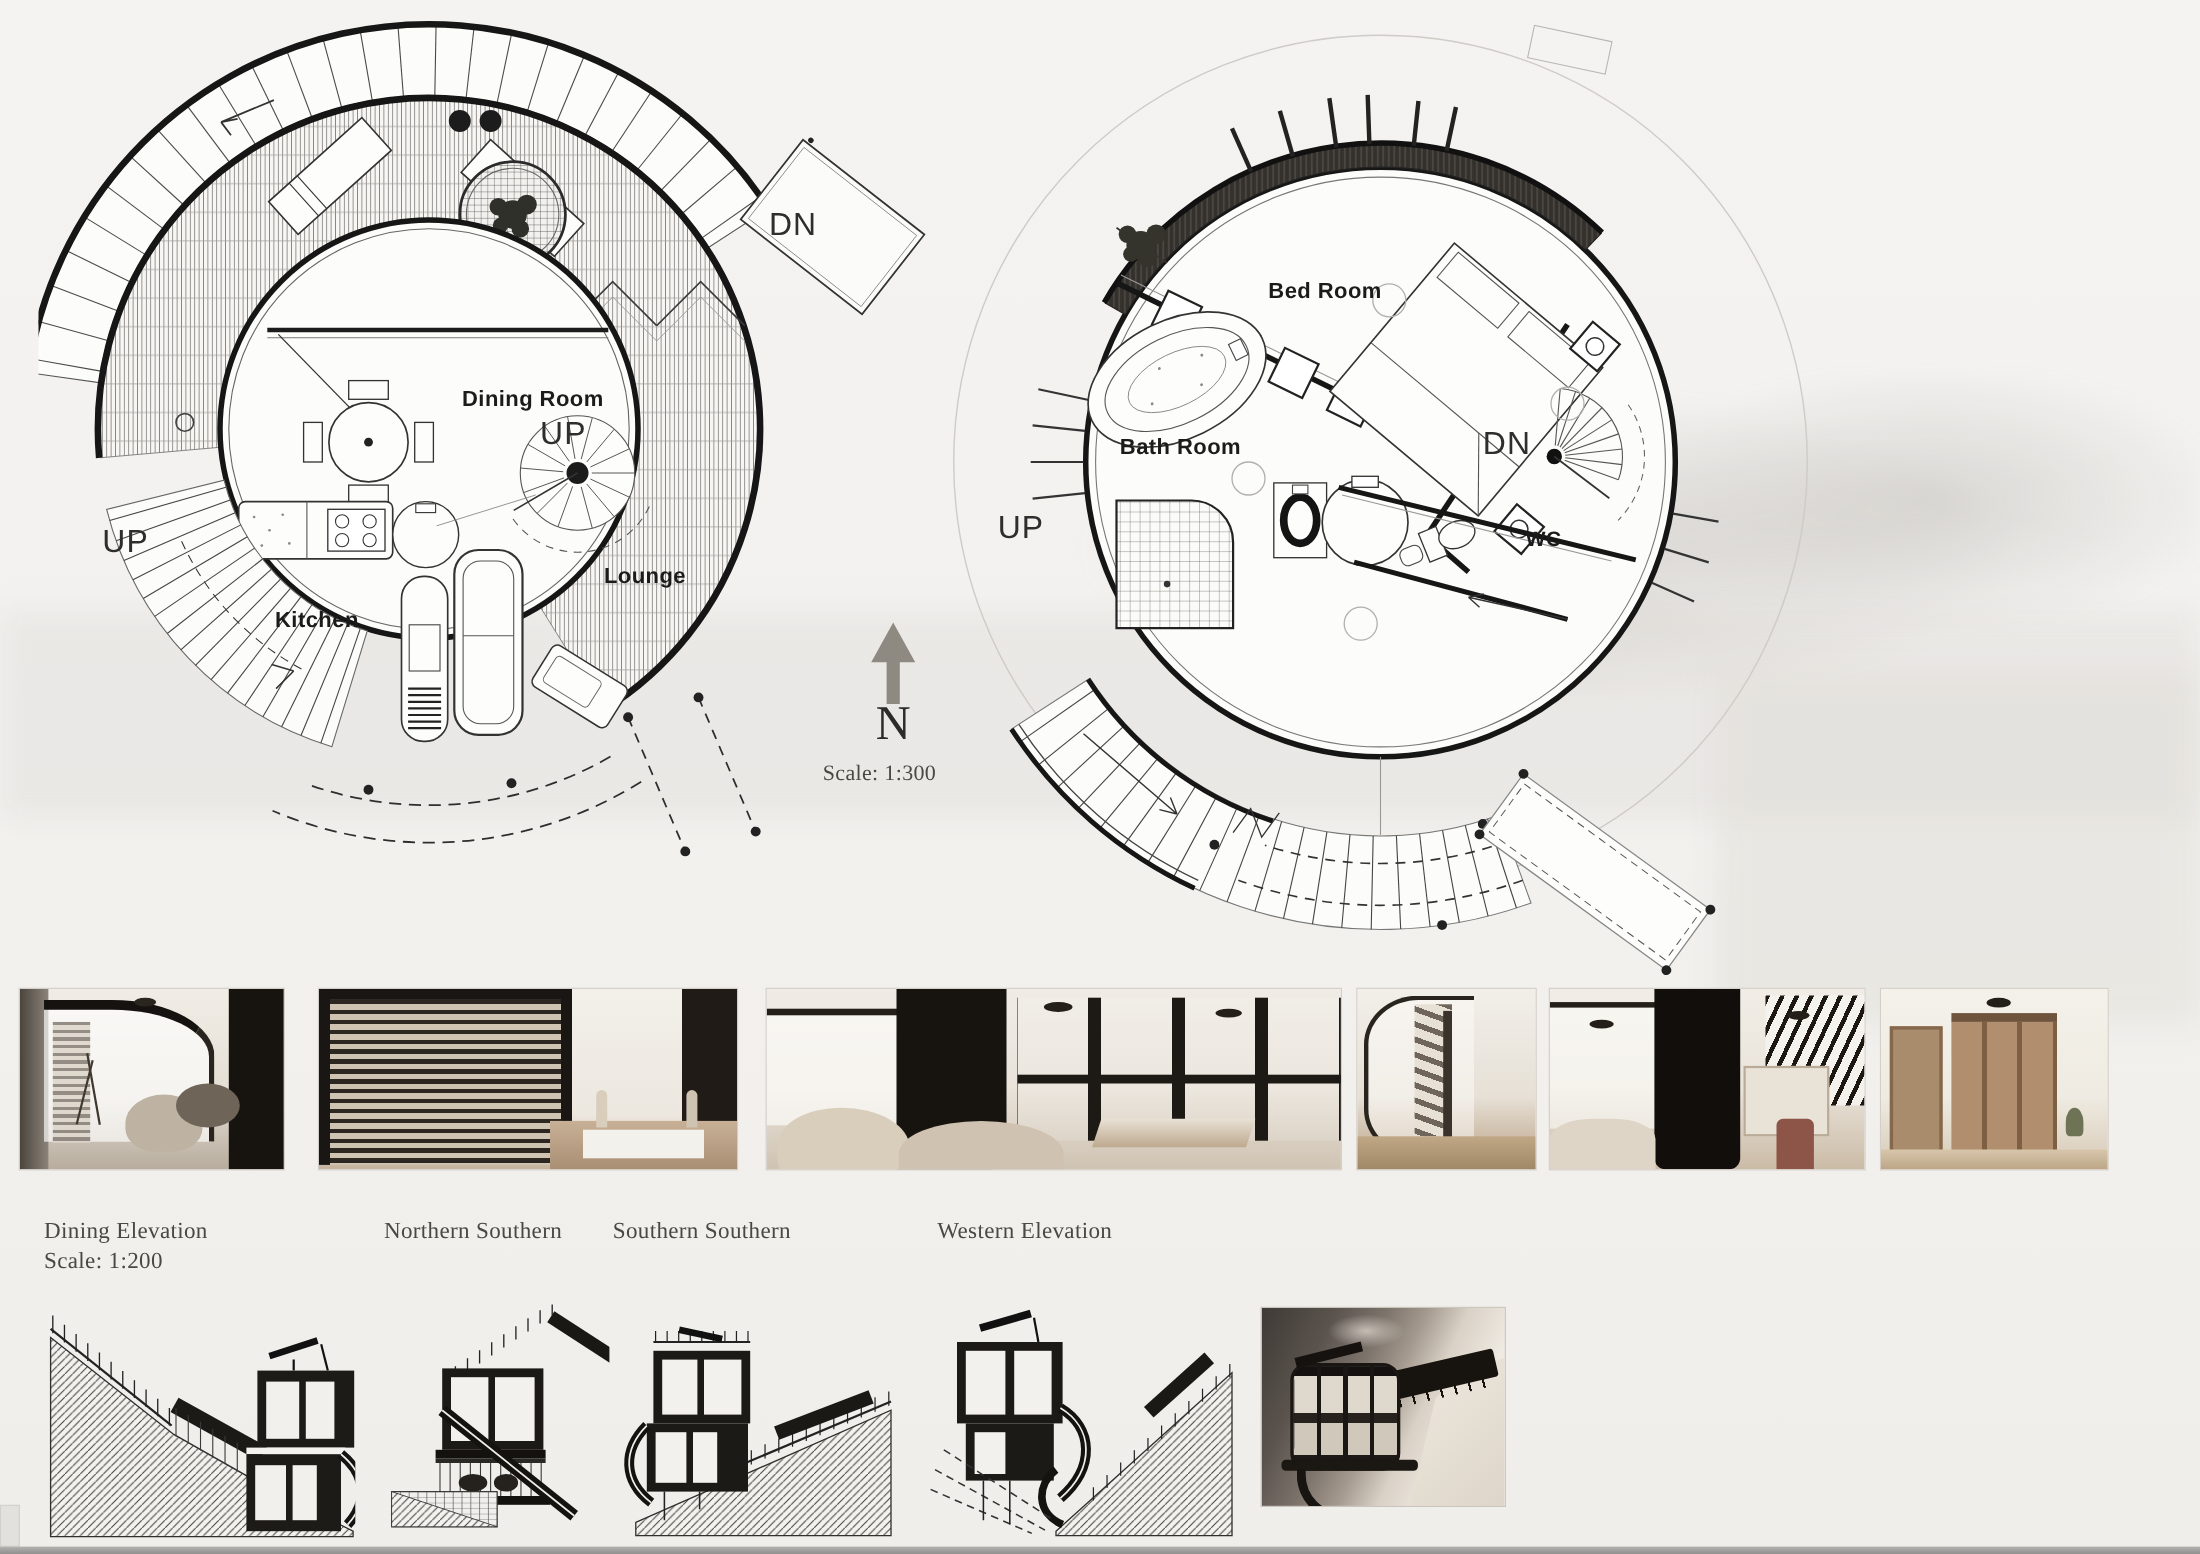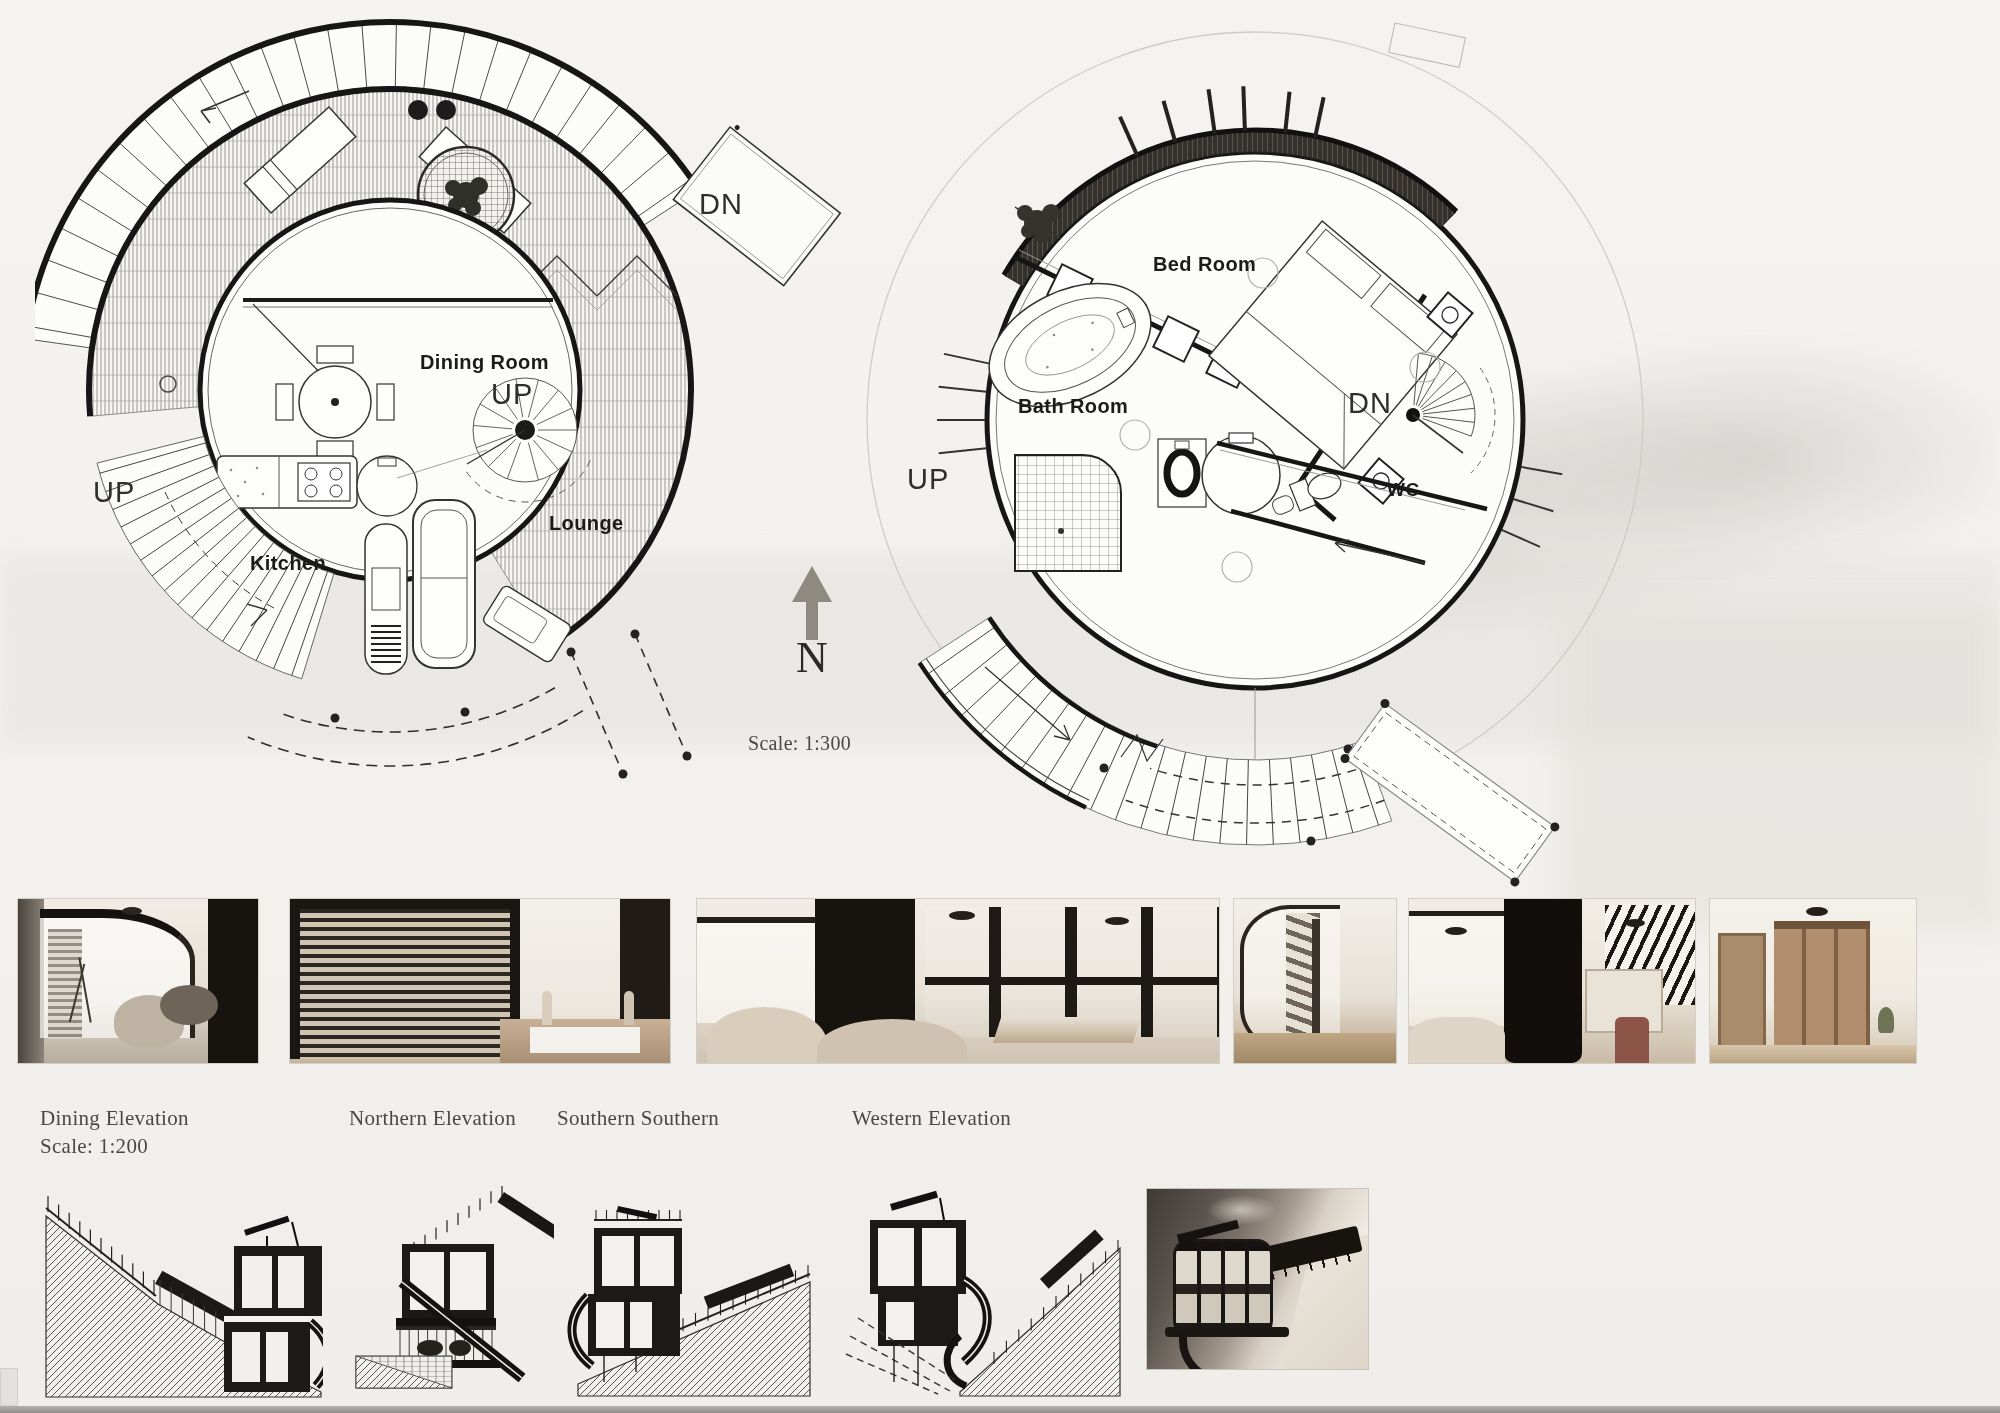--- a/index.html
+++ b/index.html
@@ -253,21 +253,21 @@
     <text x="385" y="357" class="room-lbl">Dining Room</text>
     <text x="215" y="558" class="room-lbl">Kitchen</text>
     <text x="514" y="518" class="room-lbl">Lounge</text>
     <text x="456" y="392" class="updn-lbl">UP</text>
     <text x="58" y="490" class="updn-lbl">UP</text>
   </svg>
 
   <div class="abs" style="left:792px;top:566px;width:0;height:0;border-left:20px solid transparent;border-right:20px solid transparent;border-bottom:36px solid #8e8981;"></div>
   <div class="abs" style="left:806px;top:600px;width:12px;height:40px;background:#8e8981;"></div>
   <div class="n-lbl abs" style="left:790px;top:632px;width:44px;text-align:center;">N</div>
-  <div class="serif-lbl" style="left:748px;top:692px;font-size:20px;margin-top:40px;">Scale: 1:300</div>
+  <div class="serif-lbl" style="left:748px;top:692px;font-size:20px;">Scale: 1:300</div>
 
   <svg class="abs" style="left:865px;top:15px;" width="790" height="880" viewBox="0 0 790 880">
 
     <circle cx="390" cy="405" r="388" fill="none" stroke="#cfccc7" stroke-width="1.3"></circle>
     <g transform="translate(530,8) rotate(12)">
       <rect x="0" y="0" width="72" height="30" fill="none" stroke="#b9b6b1" stroke-width="1"></rect>
     </g>
 
     <circle cx="390" cy="405" r="268" fill="#fcfcfa" stroke="#161616" stroke-width="5"></circle>
     <circle cx="390" cy="405" r="259" fill="none" stroke="#777" stroke-width="1"></circle>
@@ -516,21 +516,21 @@
     <div style="left:0;top:0;width:100%;height:100%;background:linear-gradient(180deg,#f4f1ea 0%,#efebe2 60%,#d6c9b5 100%);"></div>
     <div style="left:8px;top:34px;width:42px;height:118px;background:#a98c6b;border:3px solid #85684c;"></div>
     <div style="left:64px;top:22px;width:96px;height:130px;background:repeating-linear-gradient(90deg,#b08e6e 0 28px,#7d5f43 28px 32px);border-top:8px solid #6e543c;"></div>
     <div style="left:0;top:146px;width:206px;height:18px;background:linear-gradient(180deg,#d8c6ab,#bca687);"></div>
     <div style="left:168px;top:108px;width:16px;height:26px;background:#6f7356;border-radius:50% 50% 20% 20%;"></div>
     <div style="left:96px;top:8px;width:22px;height:9px;background:#241f19;border-radius:50%;"></div>
   </div>
 
   <div class="serif-lbl" style="left:40px;top:1106px;">Dining Elevation</div>
   <div class="serif-lbl" style="left:40px;top:1134px;">Scale: 1:200</div>
-  <div class="serif-lbl" style="left:349px;top:1106px;">Northern Elevation</div>
+  <div class="serif-lbl" style="left:349px;top:1106px;">Northern Southern</div>
   <div class="serif-lbl" style="left:557px;top:1106px;">Southern Southern</div>
   <div class="serif-lbl" style="left:852px;top:1106px;">Western Elevation</div>
 
   <svg class="abs" style="left:38px;top:1186px;" width="285" height="214" viewBox="0 0 285 214">
     <path d="M8,30 L120,118 L215,172 L283,206 L283,211 L8,211 Z" fill="url(#hatch45)" stroke="#2f2f2d" stroke-width="1.2"></path>
     <line x1="8" y1="22" x2="118" y2="110" stroke="#222" stroke-width="2"></line>
     <g stroke="#222" stroke-width="1.2">
         <line x1="10" y1="26" x2="10" y2="10"></line>
         <line x1="20.6" y1="34.4" x2="20.6" y2="18.4"></line>
         <line x1="31.200000000000003" y1="42.8" x2="31.200000000000003" y2="26.799999999999997"></line>

